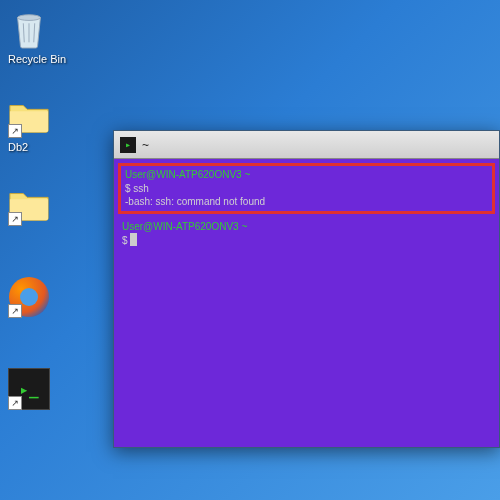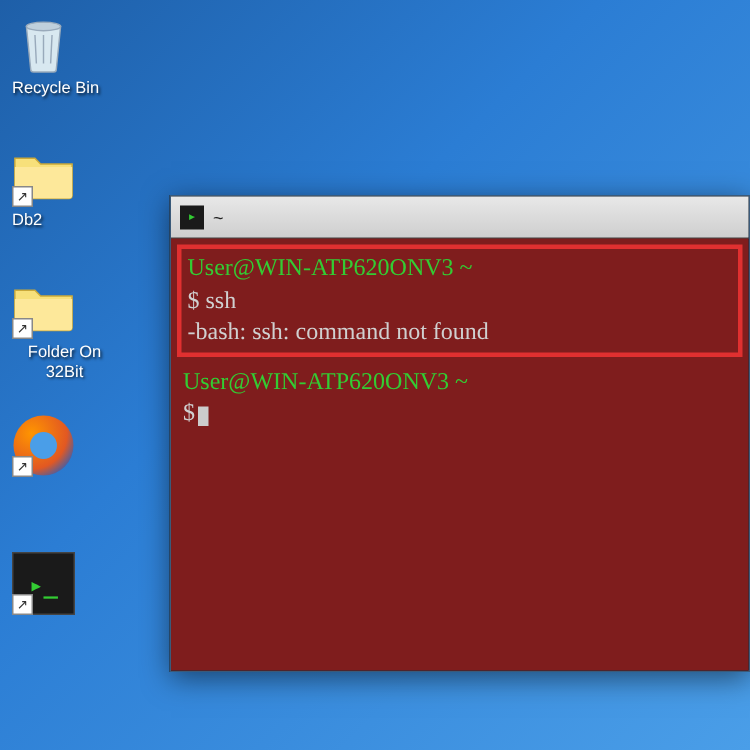--- a/index.html
+++ b/index.html
@@ -60,26 +60,26 @@
       padding: 0 6px;
       border-bottom: 1px solid #888;
     }
     .titlebar .tb-icon {
       width: 16px; height: 16px; background:#1a1a1a; margin-right:6px; display:flex; align-items:center; justify-content:center;
     }
     .titlebar .tb-icon span { color:#3c3; font-size:10px; font-family:monospace; }
     .titlebar .title { font-size: 12px; color:#222; }
     .terminal-body {
       padding: 6px 8px;
-      font-family: Liberation Serif, serif;
-      font-size: 16px;
+      font-family: Liberation Sans, sans-serif;
+      font-size: 10px;
       line-height: 1.35;
       color: #ccc;
       height: calc(100% - 28px);
-      background: #7f1d1d;
+      background: #6d28d9;
       white-space: pre;
     }
     .t-green { color: #33cc33; }
     .t-white { color: #d0d0d0; }
     .highlight-box {
       border: 3px solid #e03030;
       padding: 2px 4px;
       margin: -2px -4px 6px -4px;
       display: inline-block;
       width: calc(100% + 8px);
@@ -114,21 +114,20 @@
 </div>
 
 <div class="desktop-icon" style="top:184px; left:8px;">
   <div class="icon-img folder-icon" style="position:relative;">
     <svg viewBox="0 0 44 36">
         <path d="M2 6 L16 6 L20 10 L42 10 L42 32 Q42 34 40 34 L4 34 Q2 34 2 32 Z" fill="#f7e07a" stroke="#caa93a"></path>
         <path d="M2 12 L42 12 L42 32 Q42 34 40 34 L4 34 Q2 34 2 32 Z" fill="#fde89a"></path>
       </svg>
     <div class="shortcut-arrow">↗</div>
   </div>
-  <div class="label">Folder On 32Bit</div>
 </div>
 
 <div class="desktop-icon" style="top:276px; left:8px;">
   <div class="icon-img" style="position:relative;">
     <div class="firefox-icon"></div>
     <div class="shortcut-arrow">↗</div>
   </div>
 </div>
 
 <div class="desktop-icon" style="top:368px; left:8px;">

